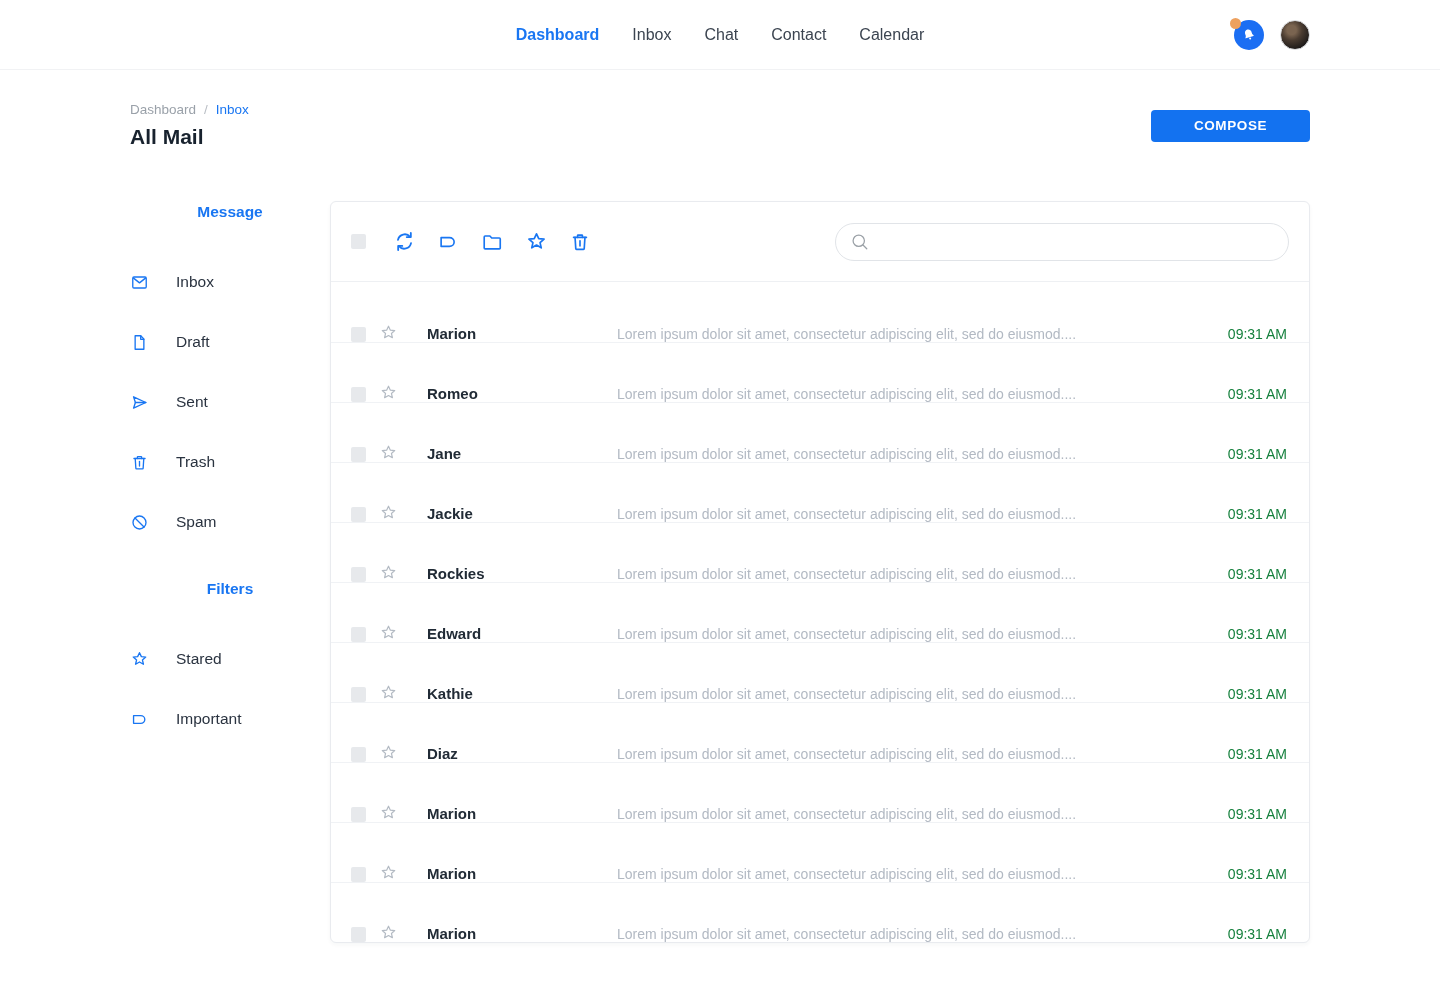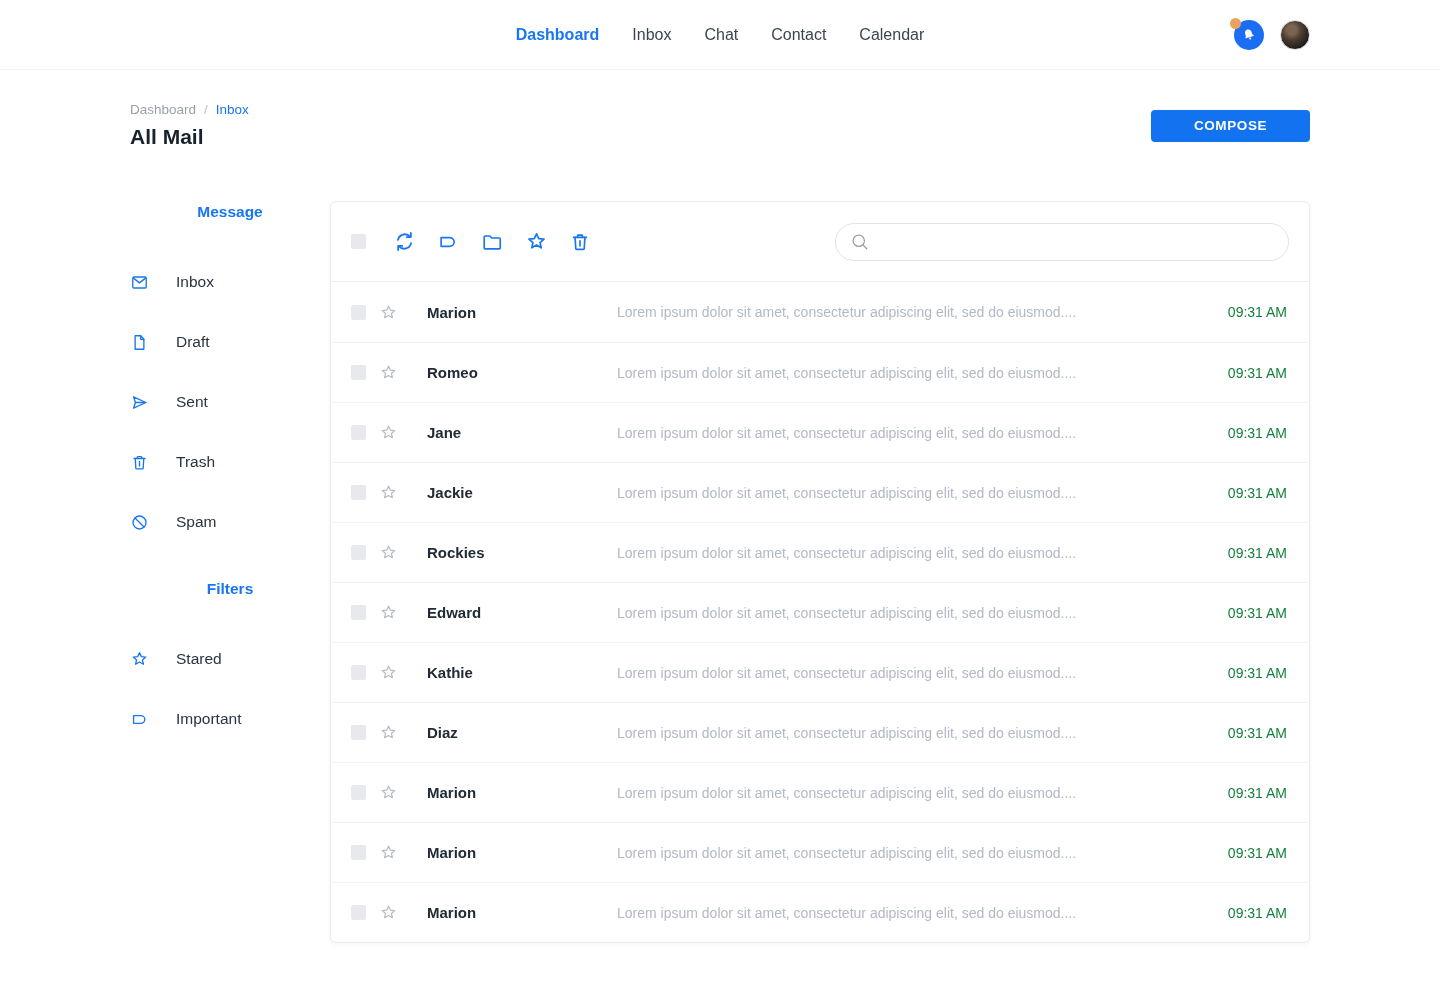--- a/index.html
+++ b/index.html
@@ -92,21 +92,21 @@
     margin-left: auto; width: 454px; height: 38px;
     border: 1px solid #e1e4e8; border-radius: 19px;
     display: flex; align-items: center; padding: 0 14px; gap: 9px; background: #fff;
   }
   .search input {
     flex: 1; border: none; outline: none; font-family: inherit;
     font-size: 14px; color: #3b4450; background: transparent;
   }
 
   .row {
-    height: 60px; display: flex; align-items: center; padding: 0 22px 0 20px;
+    height: 60px; display: flex; align-items: flex-end; padding: 0 22px 0 20px;
     border-top: 1px solid #f0f2f5; cursor: pointer;
   }
   .rows .row:first-child { border-top: none; }
   .row-star { margin-left: 13px; display: flex; cursor: pointer; }
   .sender {
     margin-left: 29px; width: 180px; flex: 0 0 180px;
     font-size: 15px; font-weight: 700; color: #212b36;
     white-space: nowrap; overflow: hidden;
   }
   .preview {

